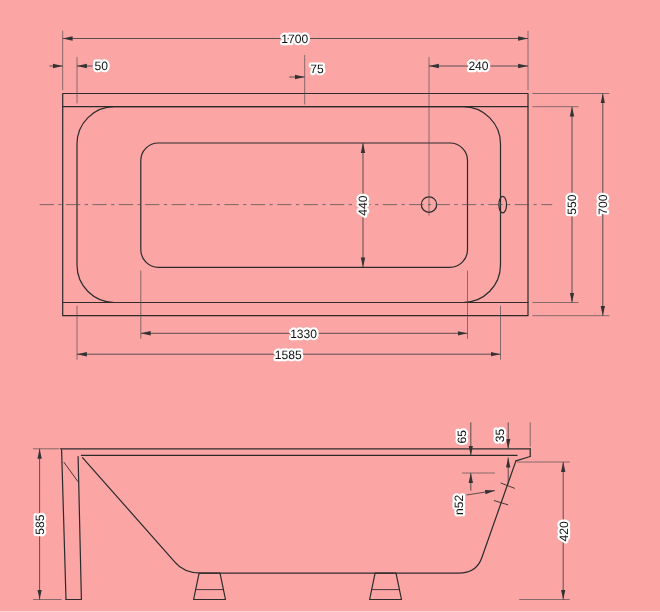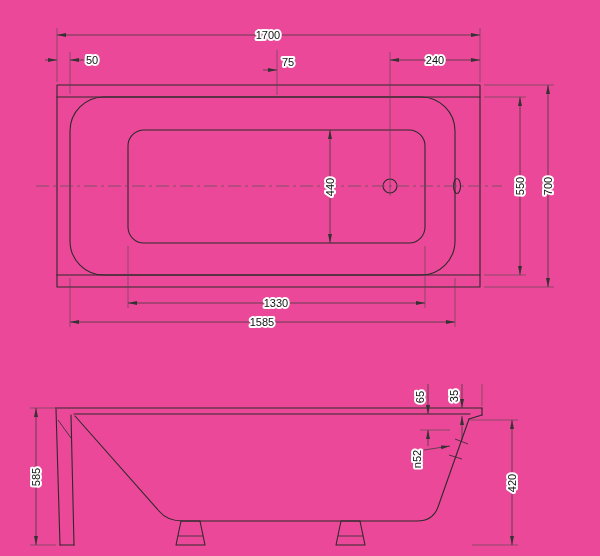--- a/index.html
+++ b/index.html
@@ -1,16 +1,16 @@
 <!DOCTYPE html>
 <html><head>
 <meta charset="utf-8">
 <style>
   html,body{margin:0;padding:0;background:#ffffff;}
-  .page{width:600px;height:556px;background:#ec4899;position:relative;overflow:hidden;}
+  .page{width:600px;height:556px;background:#fca5a5;position:relative;overflow:hidden;}
   svg{display:block;}
   .obj{fill:none;stroke:#2b2b2b;stroke-width:1.1;stroke-linecap:round;stroke-linejoin:round;}
   .thin{fill:none;stroke:#2b2b2b;stroke-width:0.8;}
   .dim{fill:none;stroke:#3a3a3a;stroke-width:0.75;}
   .ext{fill:none;stroke:#4a4a4a;stroke-width:0.6;}
   .center{fill:none;stroke:#555555;stroke-width:0.7;stroke-dasharray:13 4 3 4;}
   text.lbl{font-family:"Liberation Sans",sans-serif;font-size:11px;fill:#111111;
            paint-order:stroke;stroke:#ffffff;stroke-width:4px;stroke-linejoin:round;}
 </style>
 </head>

